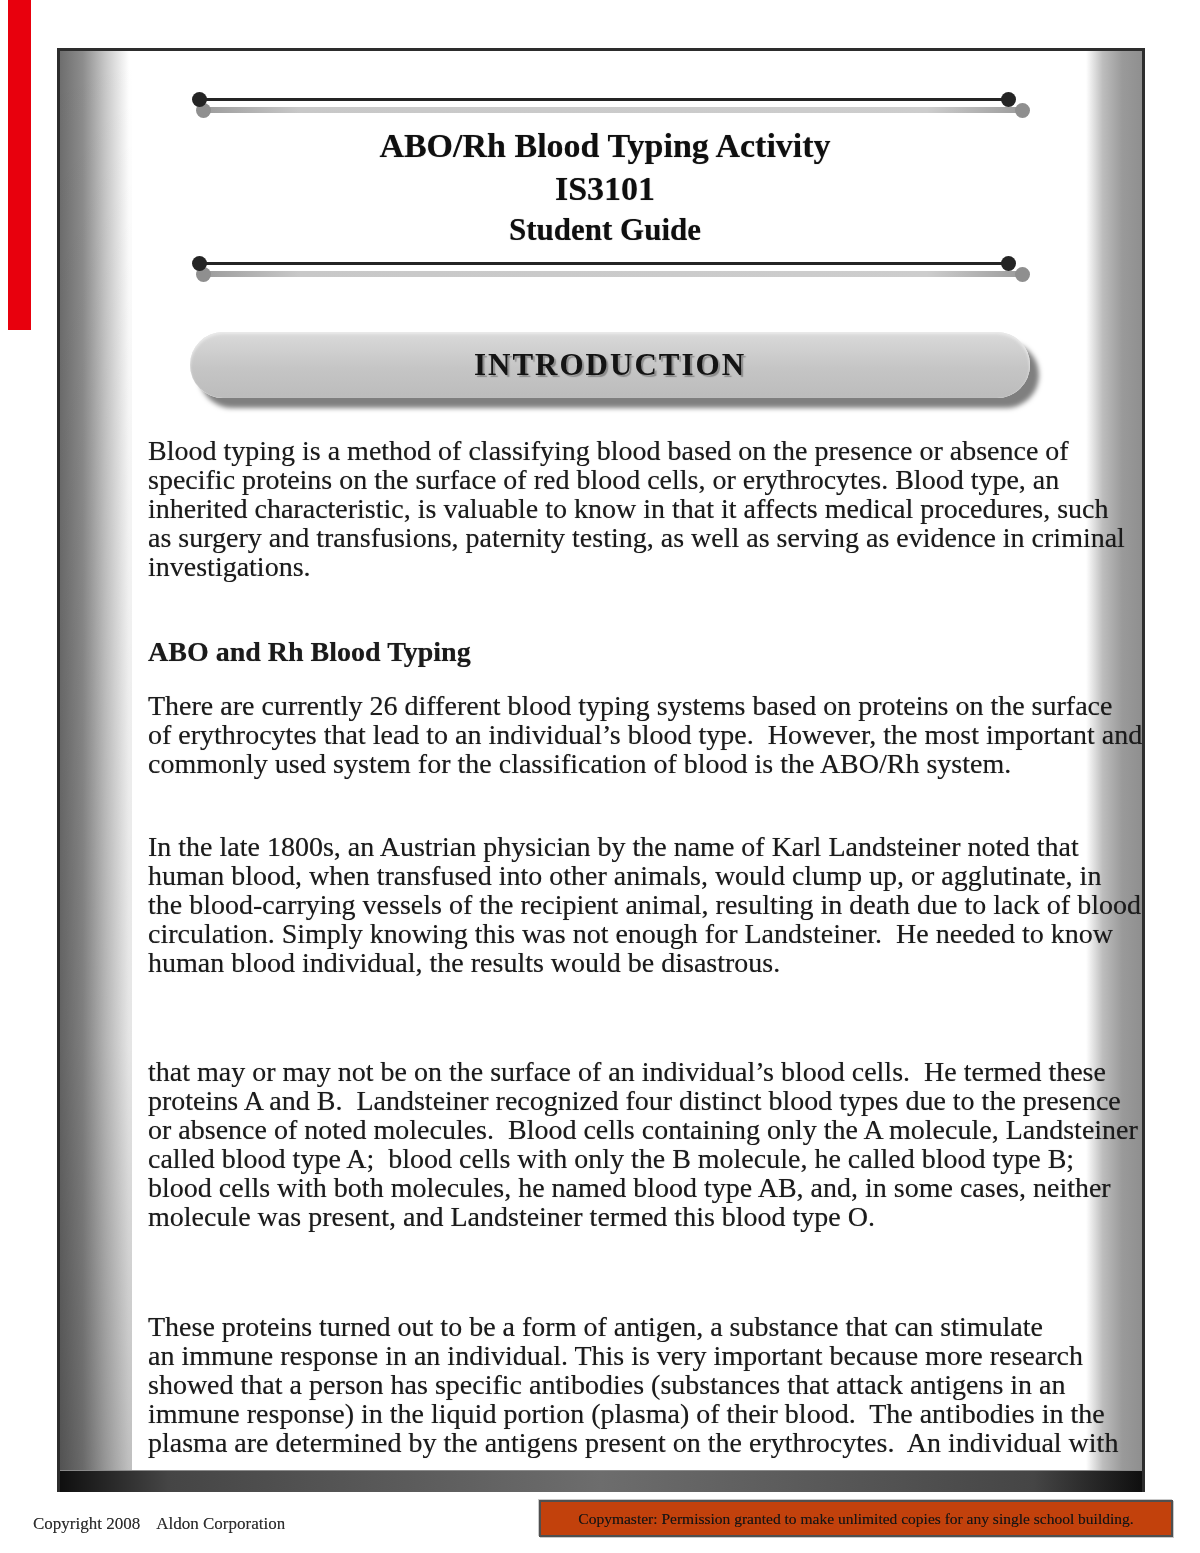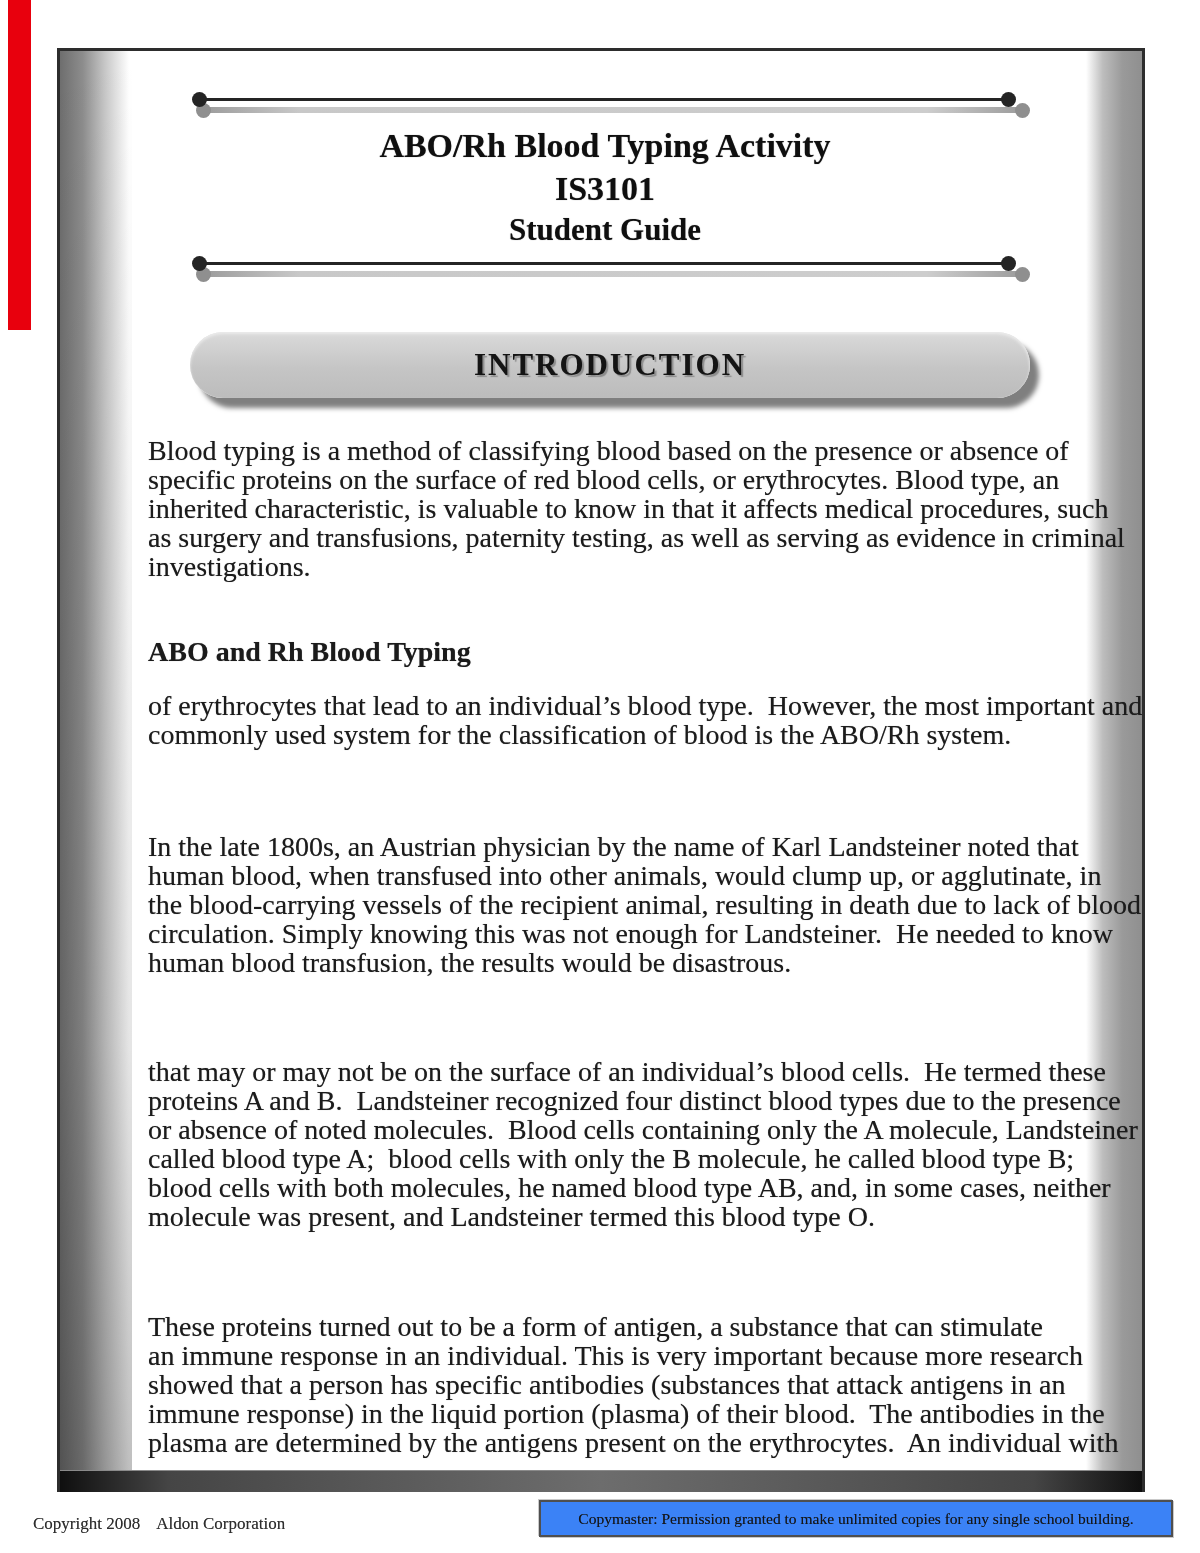--- a/index.html
+++ b/index.html
@@ -71,21 +71,21 @@
   }
   .para div{white-space:pre;}
   .subhead{font-weight:bold;}
   .p1{top:436px;} .h1{top:637px;} .p2{top:691px;} .p3{top:832px;} .p4{top:1057px;} .p5{top:1312px;}
 
   
   .footer-copyright{position:absolute;left:33px;top:1514px;font-size:17px;color:#2e2e2e;
     white-space:pre;text-shadow:0 0 .6px rgba(0,0,0,.45);}
   .copymaster{
     position:absolute;left:539px;top:1500px;width:634px;height:37px;box-sizing:border-box;
-    border:2px solid #4f4f4f;background:#3b82f6;
+    border:2px solid #4f4f4f;background:#c2410c;
     box-shadow:-1px -1px 0 #c9c9c9,1px 1px 0 #c9c9c9;
     display:flex;align-items:center;justify-content:center;
   }
   .copymaster-text{font-size:15.5px;color:#161616;white-space:pre;
     text-shadow:0 0 .6px rgba(0,0,0,.45);}
 </style>
 </head>
 <body>
 
 <div class="page">
@@ -122,30 +122,31 @@
       <div>Blood typing is a method of classifying blood based on the presence or absence of</div>
       <div>specific proteins on the surface of red blood cells, or erythrocytes. Blood type, an</div>
       <div>inherited characteristic, is valuable to know in that it affects medical procedures, such</div>
       <div>as surgery and transfusions, paternity testing, as well as serving as evidence in criminal</div>
       <div>investigations.</div>
     </div>
 
   <div class="subhead h1">ABO and Rh Blood Typing</div>
 
   <div class="para p2">
+      <div>There are currently 26 different blood typing systems based on proteins on the surface</div>
       <div>of erythrocytes that lead to an individual’s blood type.  However, the most important and</div>
       <div>commonly used system for the classification of blood is the ABO/Rh system.</div>
     </div>
 
   <div class="para p3">
       <div>In the late 1800s, an Austrian physician by the name of Karl Landsteiner noted that</div>
       <div>human blood, when transfused into other animals, would clump up, or agglutinate, in</div>
       <div>the blood-carrying vessels of the recipient animal, resulting in death due to lack of blood</div>
       <div>circulation. Simply knowing this was not enough for Landsteiner.  He needed to know</div>
-      <div>human blood transfusion, the results would be disastrous.</div>
+      <div>human blood individual, the results would be disastrous.</div>
     </div>
 
   <div class="para p4">
       <div>that may or may not be on the surface of an individual’s blood cells.  He termed these</div>
       <div>proteins A and B.  Landsteiner recognized four distinct blood types due to the presence</div>
       <div>or absence of noted molecules.  Blood cells containing only the A molecule, Landsteiner</div>
       <div>called blood type A;  blood cells with only the B molecule, he called blood type B;</div>
       <div>blood cells with both molecules, he named blood type AB, and, in some cases, neither</div>
       <div>molecule was present, and Landsteiner termed this blood type O.</div>
     </div>

